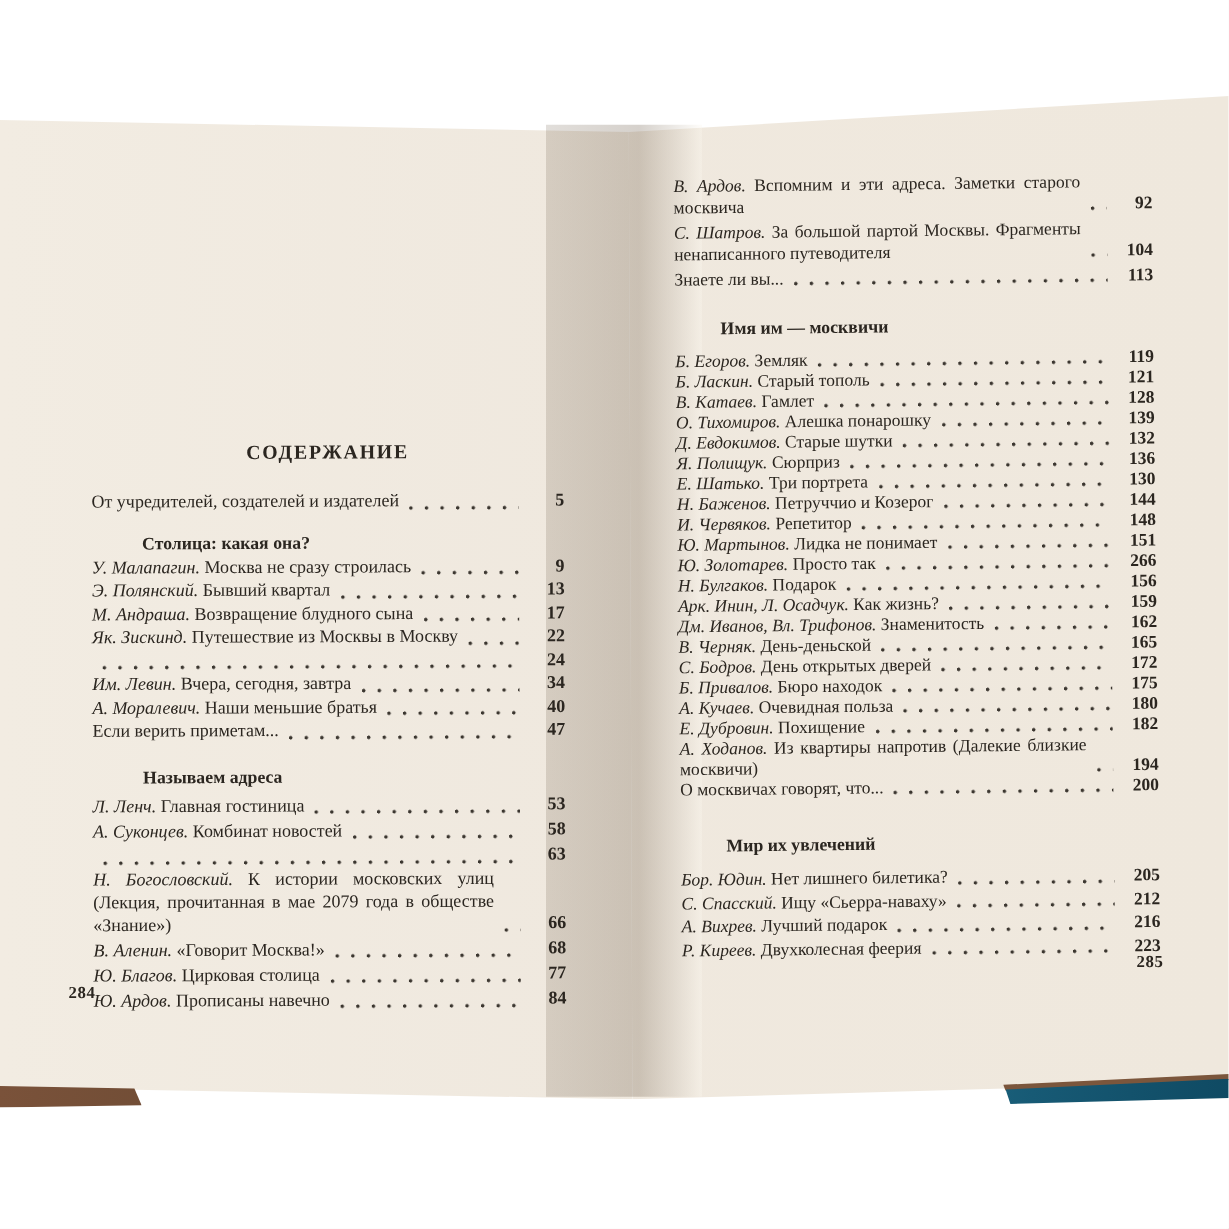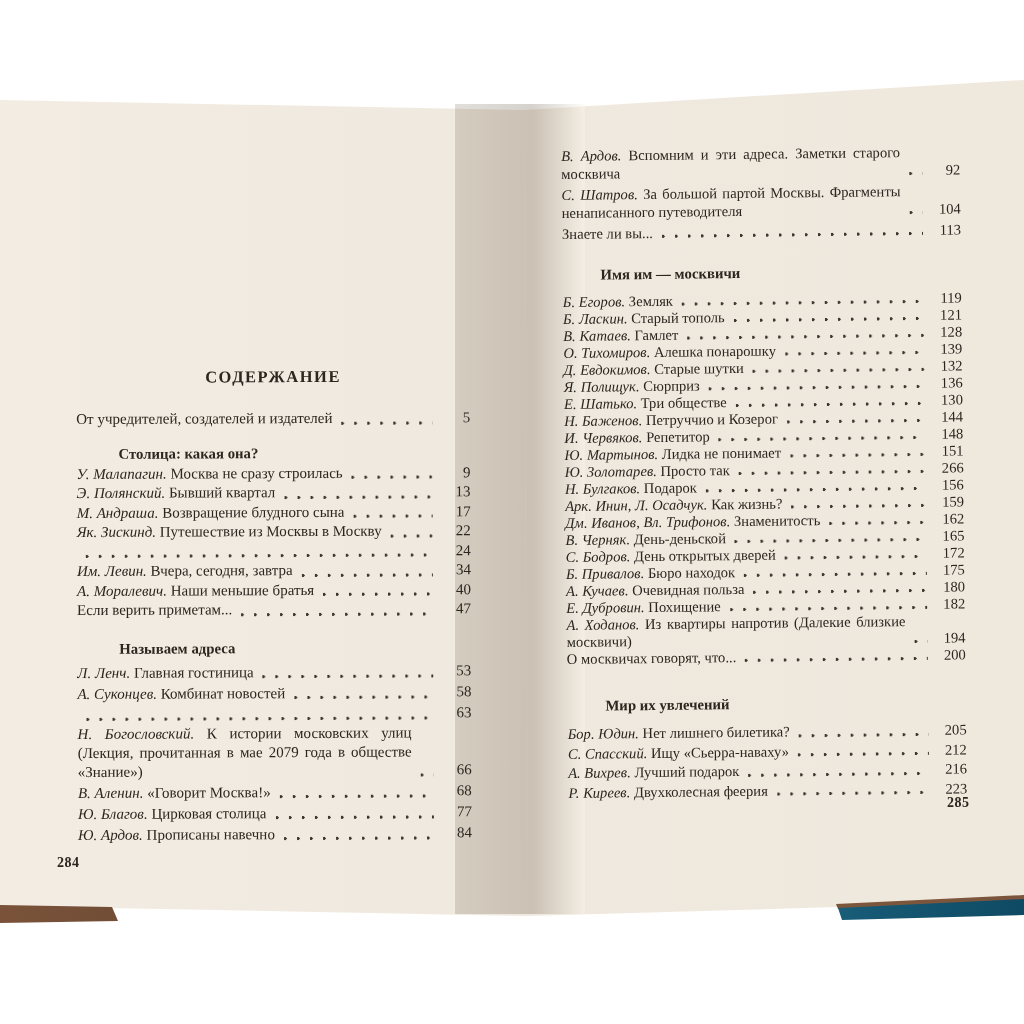--- a/index.html
+++ b/index.html
@@ -34,21 +34,21 @@
 
   .toc-title{font-weight:bold;font-size:16.5px;letter-spacing:1.5px;text-align:center;margin:0 0 2px 0;}
   .sec-heading{font-weight:bold;font-size:14.8px;margin:0 0 0 42px;}
 
   .entry{display:flex;align-items:flex-end;font-size:15px;}
   .etext{flex:0 1 auto;text-align:justify;}
   .etext i{font-style:italic;}
   .leader{flex:1 1 auto;min-width:14px;height:5px;margin:0 4px 3px 8px;
     background-image:radial-gradient(circle at 2.2px 2.5px,#2b2620 1.25px,rgba(0,0,0,0) 1.7px);
     background-size:13px 5px;background-repeat:repeat-x;opacity:.92;}
-  .num{flex:0 0 34px;text-align:right;white-space:nowrap;}
+  .num{flex:0 0 34px;text-align:right;white-space:nowrap;font-weight:bold;}
 
   
   #left-text .intro{margin-top:22px;}
   #left-text .sec{margin-top:16px;}
   #left-text .sec .list{margin-top:2px;}
   #left-text .entry{line-height:19.5px;}
   #left-text .sec2{margin-top:20px;}
   #left-text .sec2 .list{margin-top:4px;}
   #left-text .sec2 .entry{line-height:21px;}
   #left-text .sec2 .etext{line-height:19px;}
@@ -56,21 +56,21 @@
   
   #right-text .entry{font-size:14.6px;line-height:17px;}
   #right-text .intro .entry{line-height:18px;margin-bottom:3px;}
   #right-text .sec{margin-top:24px;}
   #right-text .sec .list{margin-top:10px;}
   #right-text .sec2{margin-top:30px;}
   #right-text .sec2 .entry{line-height:18.5px;margin-bottom:1px;}
   #right-text .sec-heading{margin-left:38px;}
 
   .folio{position:absolute;font-weight:bold;font-size:14px;letter-spacing:.5px;}
-  #pn-left{left:57px;top:855px;}
+  #pn-left{left:57px;top:821px;}
   #pn-right{left:947px;top:795px;}
 </style>
 </head>
 <body>
 
 <div id="photo">
 
   <div class="shape" id="page-left-shape"></div>
   <div class="shape" id="page-right-shape"></div>
   <div class="shape" id="gutter-shadow"></div>
@@ -242,21 +242,21 @@
     <span class="num">132</span>
   </div>
 
   <div class="entry">
     <span class="etext"><i>Я. Полищук.</i> <span>Сюрприз</span></span>
     <span class="leader"></span>
     <span class="num">136</span>
   </div>
 
   <div class="entry">
-    <span class="etext"><i>Е. Шатько.</i> <span>Три обществе</span></span>
+    <span class="etext"><i>Е. Шатько.</i> <span>Три портрета</span></span>
     <span class="leader"></span>
     <span class="num">130</span>
   </div>
 
   <div class="entry">
     <span class="etext"><i>Н. Баженов.</i> <span>Петруччио и Козерог</span></span>
     <span class="leader"></span>
     <span class="num">144</span>
   </div>
 

